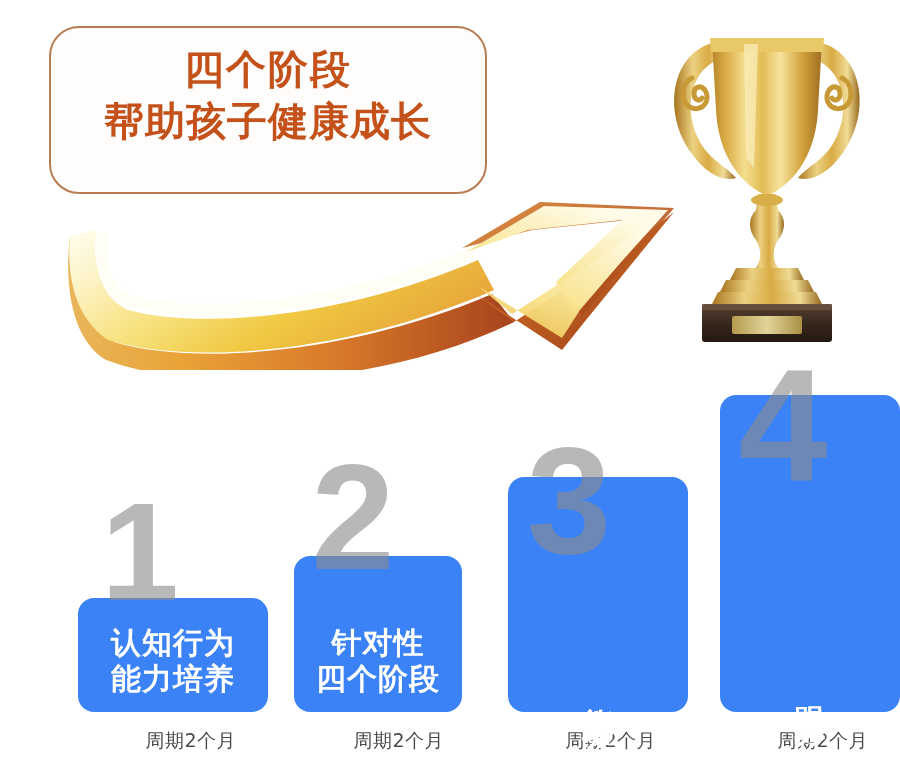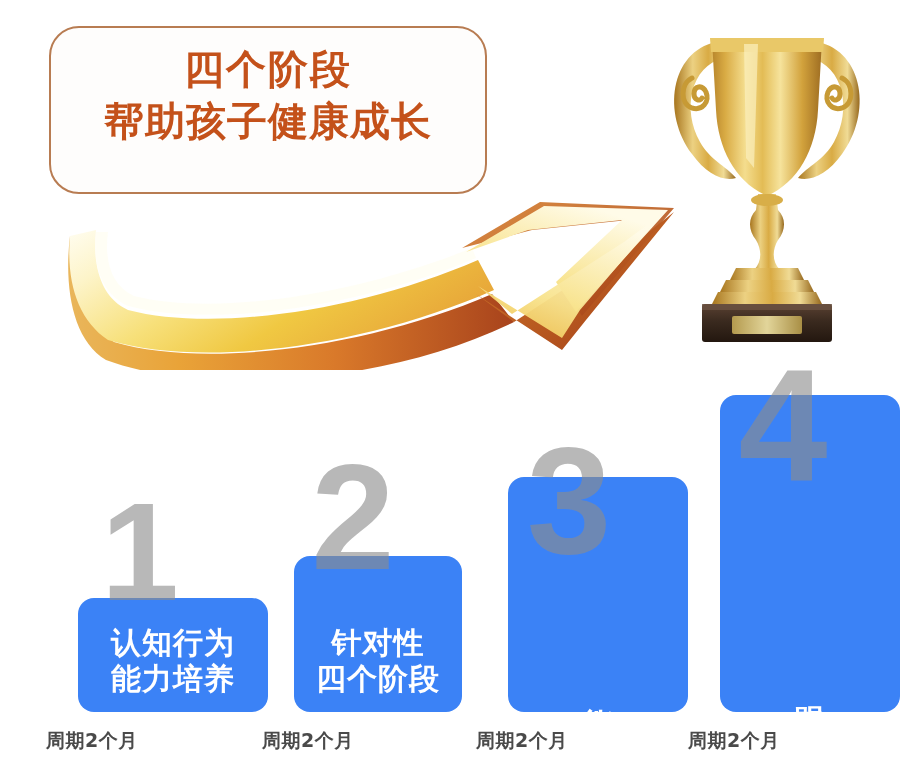--- a/index.html
+++ b/index.html
@@ -112,22 +112,22 @@
     transform: translateX(-50%);
     width: auto;
     bottom: 18px;
     font-size: 31px;
     letter-spacing: 3px;
   }
   .caption {
     position: absolute;
     color: #4a4a4a;
     font-size: 19px;
-    font-weight: bold;
-    text-align: left;
+    font-weight: normal;
+    text-align: right;
     font-family: "DejaVu Sans", "Liberation Sans", sans-serif;
     top: 728px;
     letter-spacing: 0.5px;
     white-space: nowrap;
   }
 </style>
 </head>
 <body>
 
 <div id="stage">

